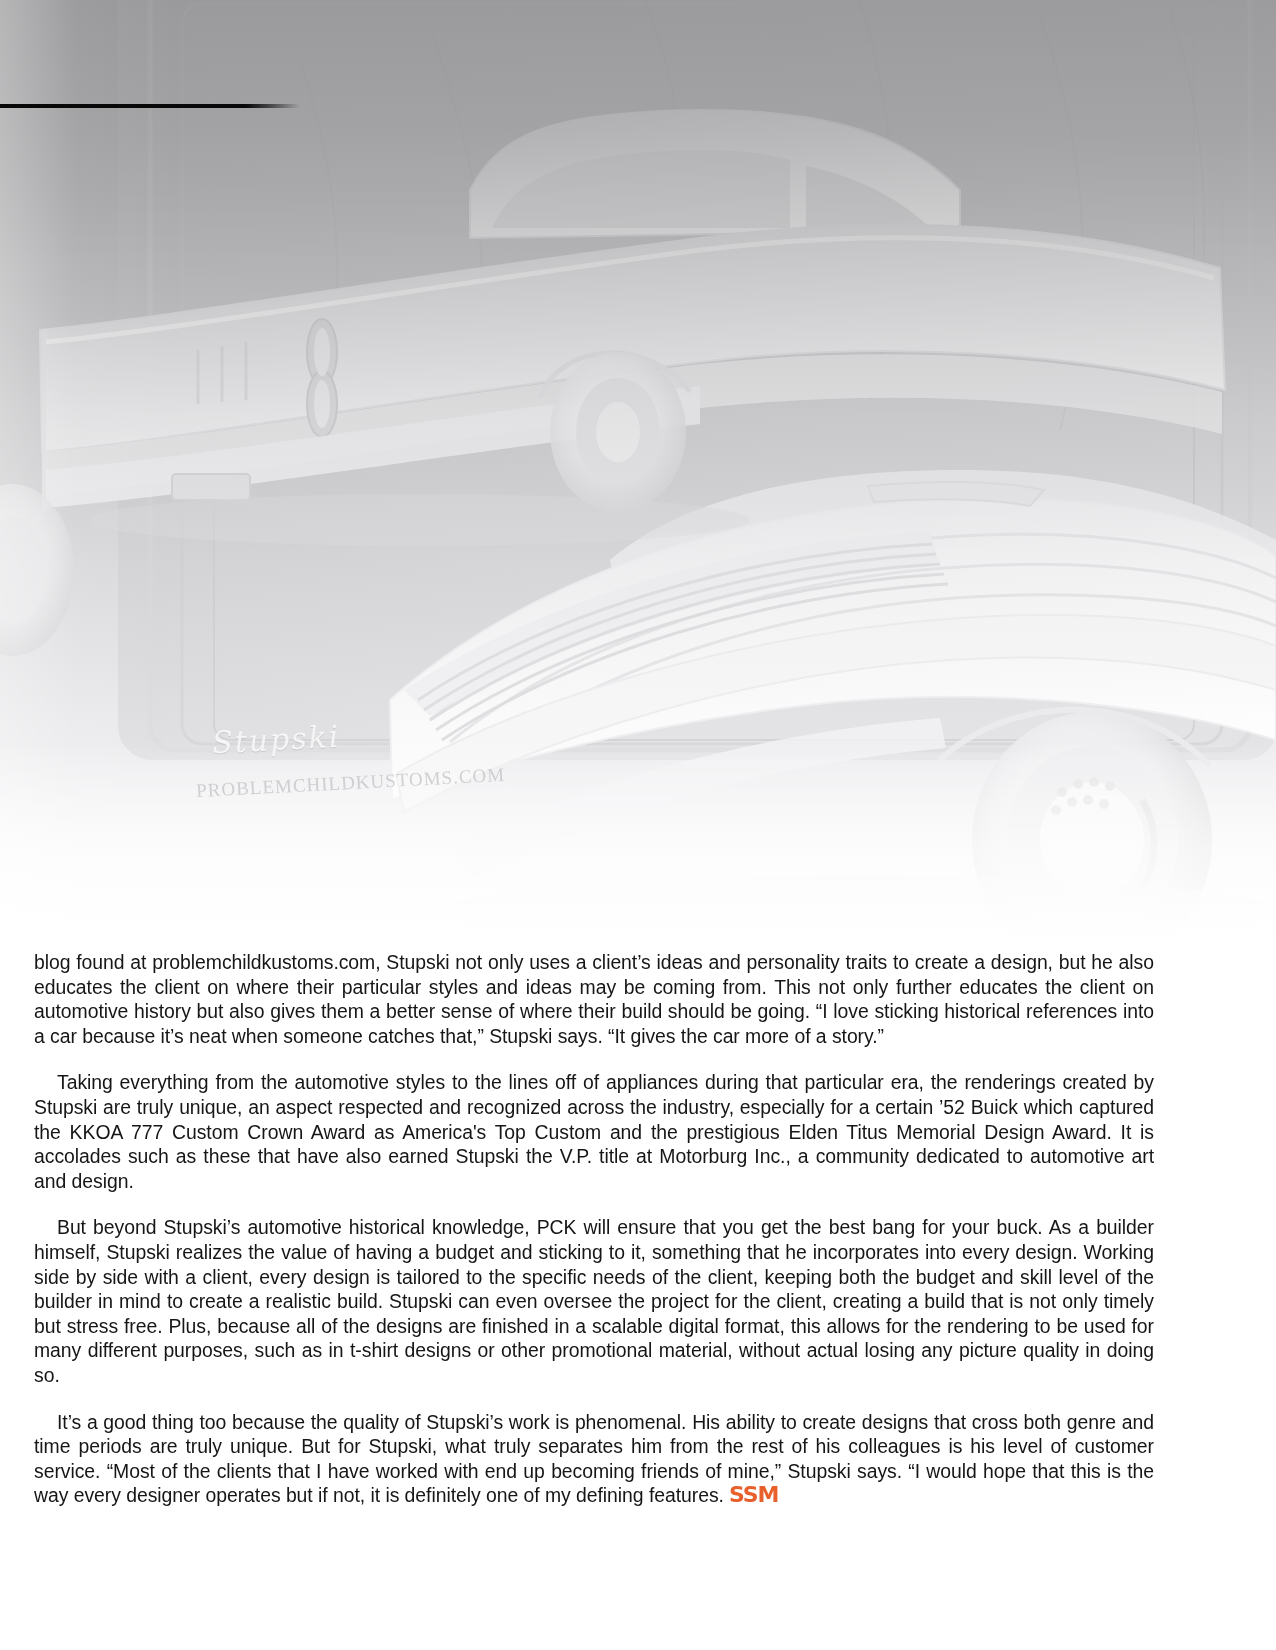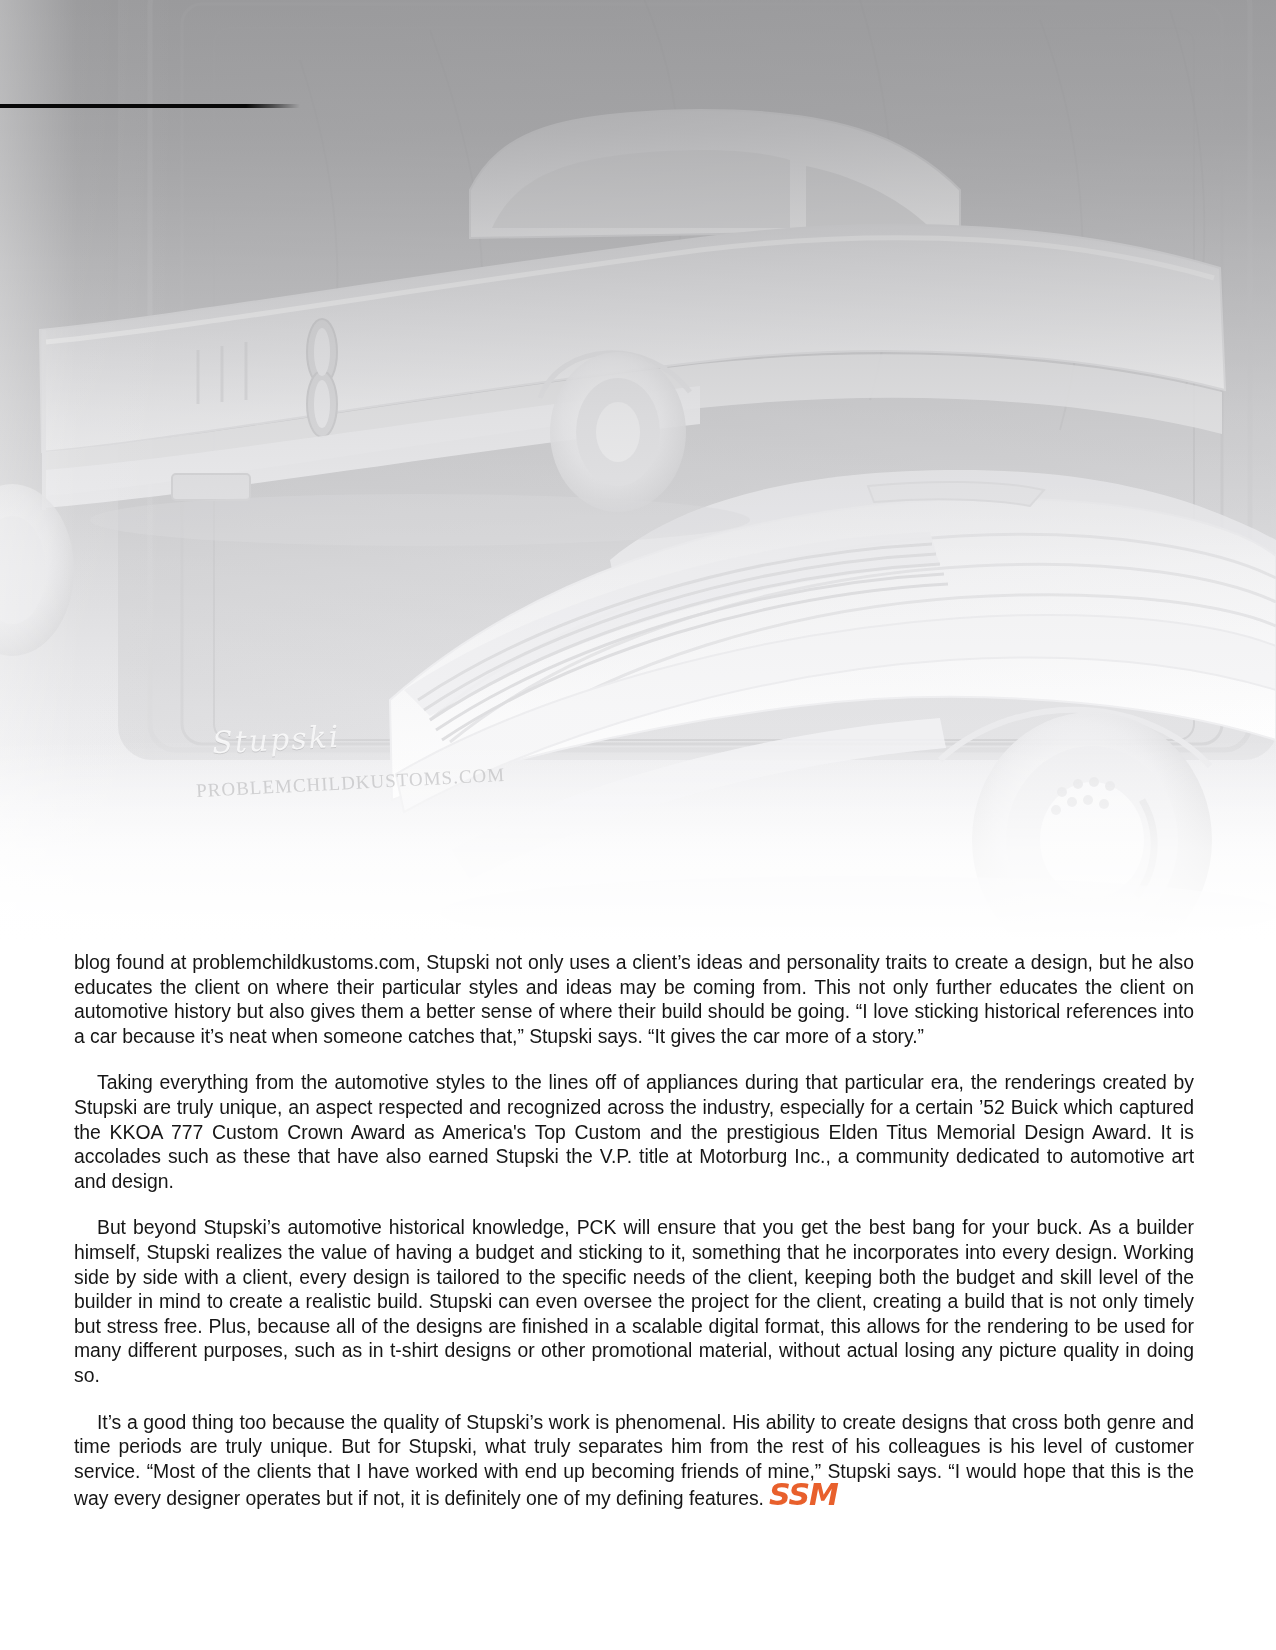--- a/index.html
+++ b/index.html
@@ -118,40 +118,38 @@
     text-shadow: none;
     transform: rotate(-3deg);
   }
 
   
   #article {
     position: absolute;
     left: 34px;
     top: 950px;
     width: 1120px;
-    margin-left: 40px;
   }
   .para {
     margin: 0 0 22px 0;
     font-family: "Liberation Sans", sans-serif;
     font-size: 19.4px;
     line-height: 24.6px;
     text-align: justify;
     text-justify: inter-word;
     color: #161616;
     letter-spacing: -0.05px;
   }
   .para:last-child { margin-bottom: 0; }
   .para.indent { text-indent: 23px; }
   .endmark {
     color: #E8602C;
     font-family: "DejaVu Sans", sans-serif;
     font-weight: 700;
-    font-style: italic;
-    font-size: 30px;
+    font-size: 22px;
     letter-spacing: -1px;
     padding-left: 5px;
   }
 </style>
 </head>
 <body>
 
 <div id="page">
 
   <div id="hero">

